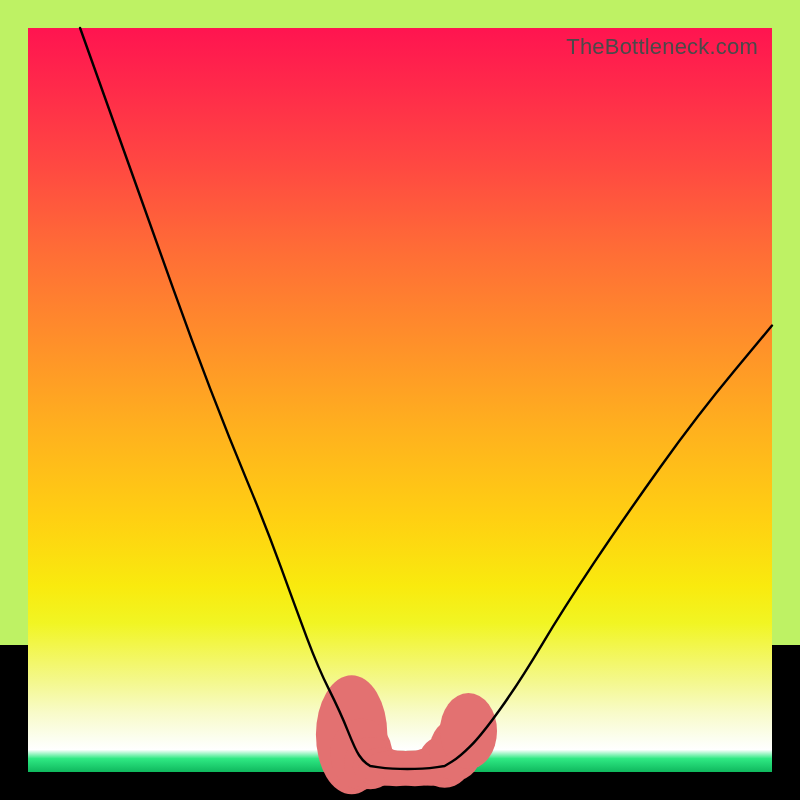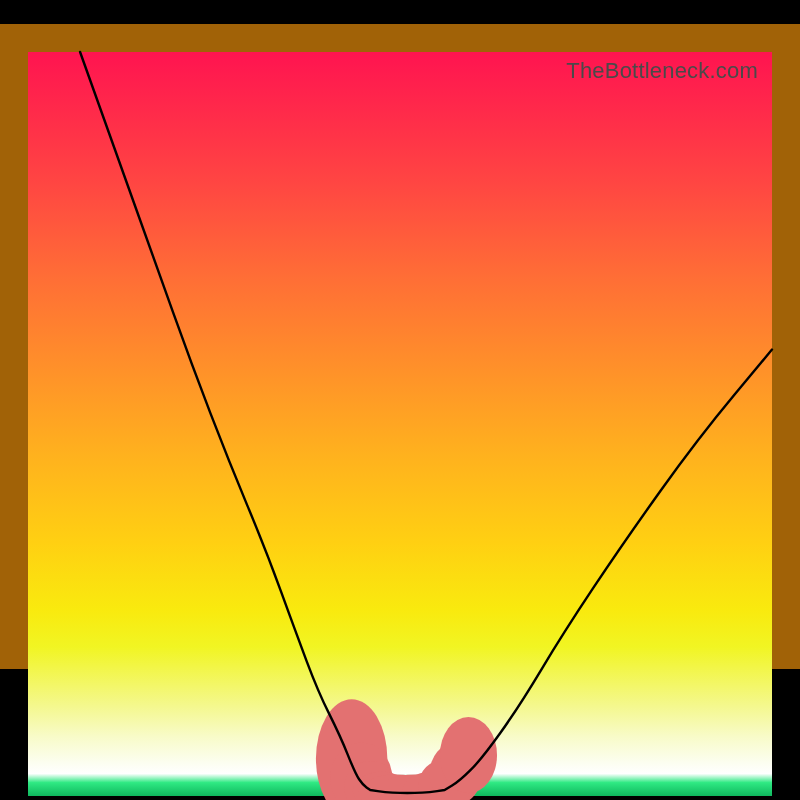--- a/index.html
+++ b/index.html
@@ -8,22 +8,21 @@
     width: 800px;
     height: 800px;
     overflow: hidden;
     background: #000;
     font-family: Arial, Helvetica, sans-serif;
   }
   .frame {
     position: relative;
     width: 800px;
     height: 645px;
-    background: #a16207;
-    margin-top: 24px;
+    background: #bef264;
   }
   .plot-area {
     position: absolute;
     left: 28px;
     top: 28px;
     width: 744px;
     height: 744px;
     background: linear-gradient(to bottom,
       #ff1450 0%,
       #ff2a4a 8%,

